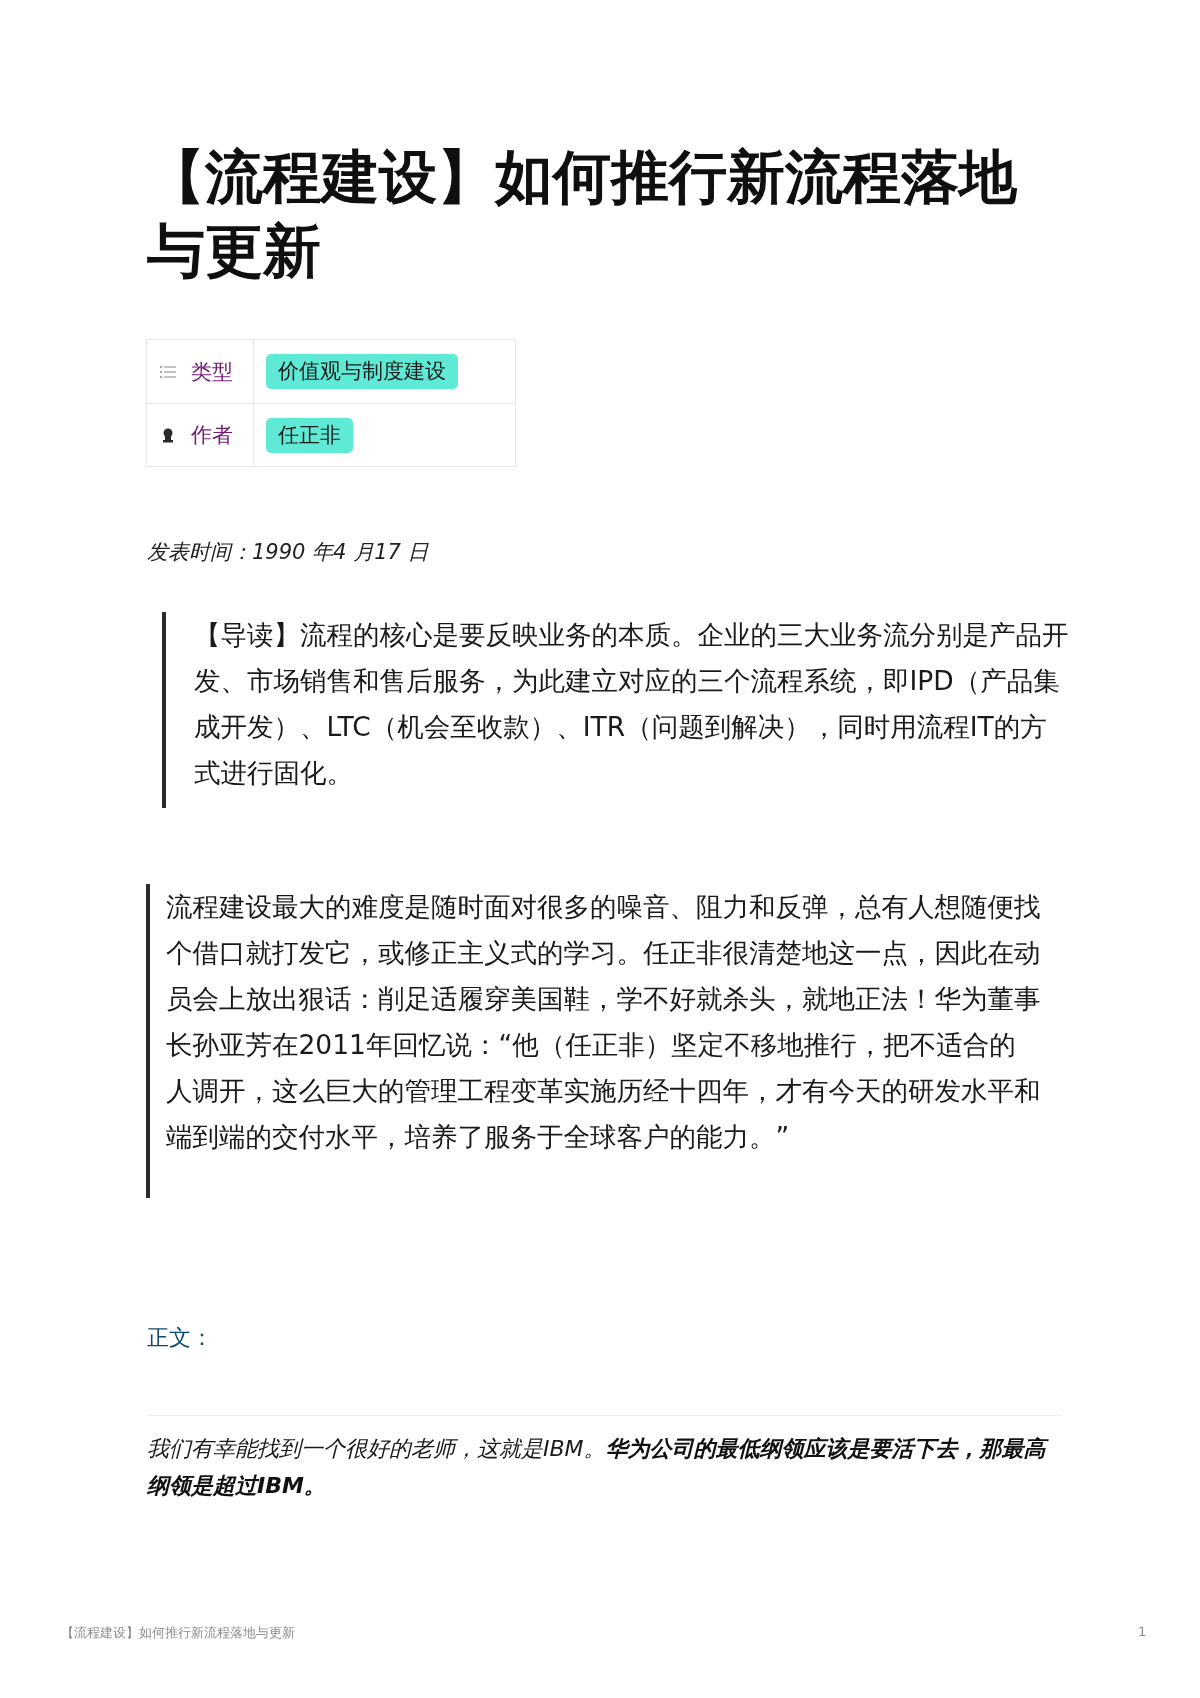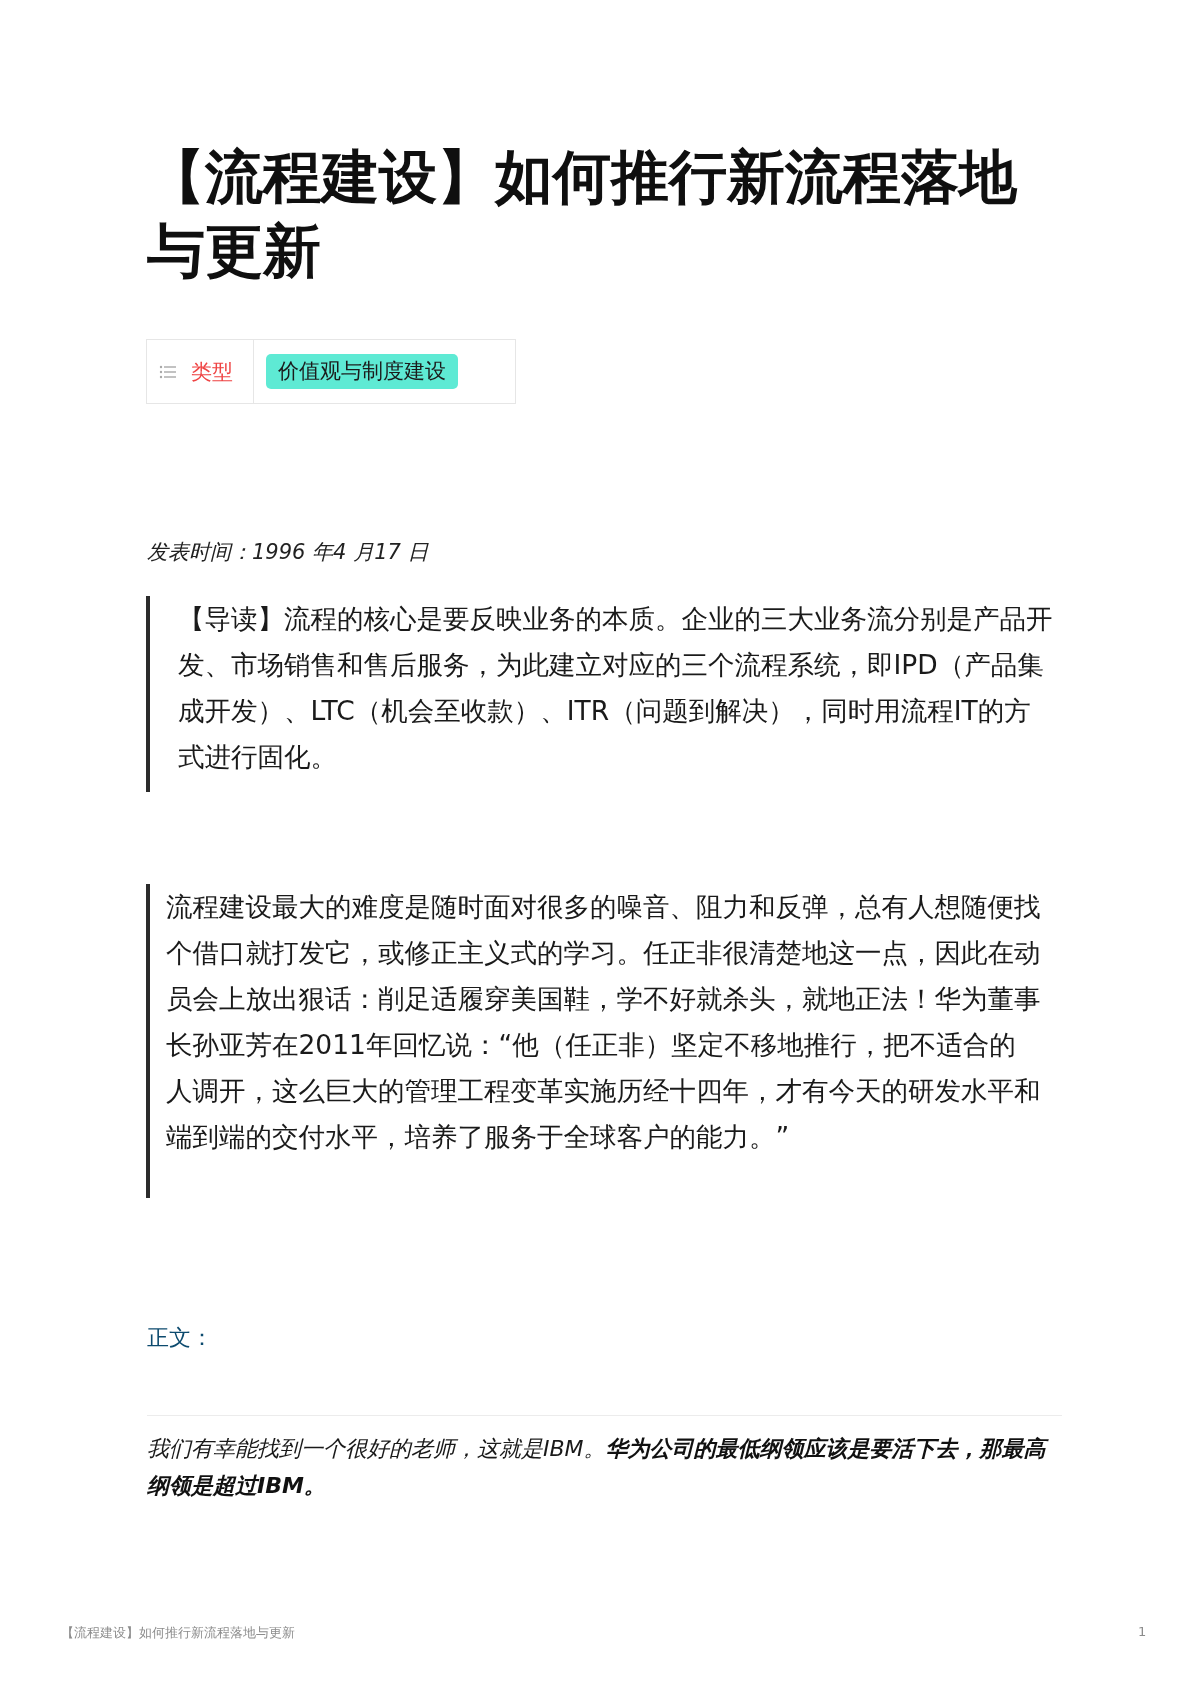--- a/index.html
+++ b/index.html
@@ -14,21 +14,21 @@
       color: #0f0f0f; margin: 0;
     }
     .props {
       position: absolute; left: 146px; top: 339px; width: 370px;
       border-collapse: collapse;
     }
     .props td {
       border-top: 1px solid #e6e6e6; border-bottom: 1px solid #e6e6e6;
       padding: 0; vertical-align: middle;
     }
-    .props td.key { width: 106px; border-left: 1px solid #e6e6e6; border-right: 1px solid #e6e6e6; color: #ef4444; font-size: 21px; }
+    .props td.key { width: 106px; border-left: 1px solid #e6e6e6; border-right: 1px solid #e6e6e6; color: #701a75; font-size: 21px; }
     .props td.val { border-right: 1px solid #e6e6e6; font-size: 21px; }
     .props tr.r1 td { height: 63px; }
     .props tr.r2 td { height: 62px; }
     .props tr.r3 td { height: 49px; }
     .keywrap { display: flex; align-items: center; padding-left: 12px; }
     .ico { width: 18px; height: 18px; margin-right: 14px; display: inline-flex; align-items: center; justify-content: center; }
     .tag {
       display: inline-block; background: #5eead4; border-radius: 5px;
       padding: 3px 12px 4px 12px; margin-left: 12px; color: #1b1b1b; font-size: 21px; line-height: 28px;
     }
@@ -83,26 +83,43 @@
                 <rect x="5" y="12.3" width="12" height="1.4" fill="#a8a8a8"></rect>
           </svg>
         </span>
         <span>类型</span>
       </div>
     </td>
     <td class="val">
       <span class="tag">价值观与制度建设</span>
     </td>
   </tr>
+  <tr class="r2">
+    <td class="key">
+      <div class="keywrap">
+        <span class="ico">
+          <svg width="14" height="18" viewBox="0 0 14 18">
+            <circle cx="7" cy="7" r="4.5" fill="#2a2a2a"></circle>
+            <rect x="4" y="10" width="6" height="4" fill="#2a2a2a"></rect>
+            <rect x="2" y="14" width="10" height="2.5" fill="#2a2a2a"></rect>
+          </svg>
+        </span>
+        <span>作者</span>
+      </div>
+    </td>
+    <td class="val">
+      <span class="tag">任正非</span>
+    </td>
+  </tr>
 </tbody>
   </table>
 
-<div class="pubdate">发表时间：1996 年4 月17 日</div>
+<div class="pubdate">发表时间：1990 年4 月17 日</div>
 
-<blockquote class="quote quote1" style="margin:0;padding-left:28px;">
+<blockquote class="quote quote1" style="margin:16px;padding-left:28px;">
   <p>【导读】流程的核心是要反映业务的本质。企业的三大业务流分别是产品开发、市场销售和售后服务，为此建立对应的三个流程系统，即IPD（产品集成开发）、LTC（机会至收款）、ITR（问题到解决），同时用流程IT的方式进行固化。</p>
 </blockquote>
 
 <blockquote class="quote quote2" style="margin:0;">
   <p>流程建设最大的难度是随时面对很多的噪音、阻力和反弹，总有人想随便找个借口就打发它，或修正主义式的学习。任正非很清楚地这一点，因此在动员会上放出狠话：削足适履穿美国鞋，学不好就杀头，就地正法！华为董事长孙亚芳在2011年回忆说：“他（任正非）坚定不移地推行，把不适合的人调开，这么巨大的管理工程变革实施历经十四年，才有今天的研发水平和端到端的交付水平，培养了服务于全球客户的能力。”</p>
 </blockquote>
 
 <div class="label-zhengwen">正文：</div>
 
 <div class="divider"></div>

